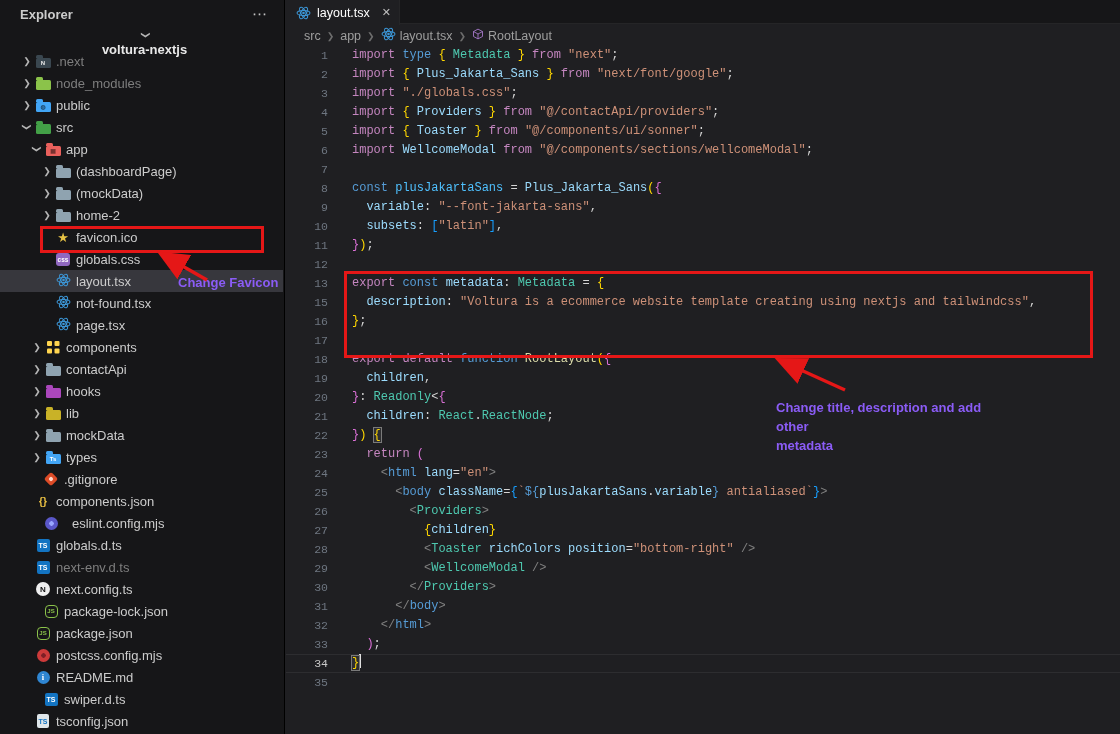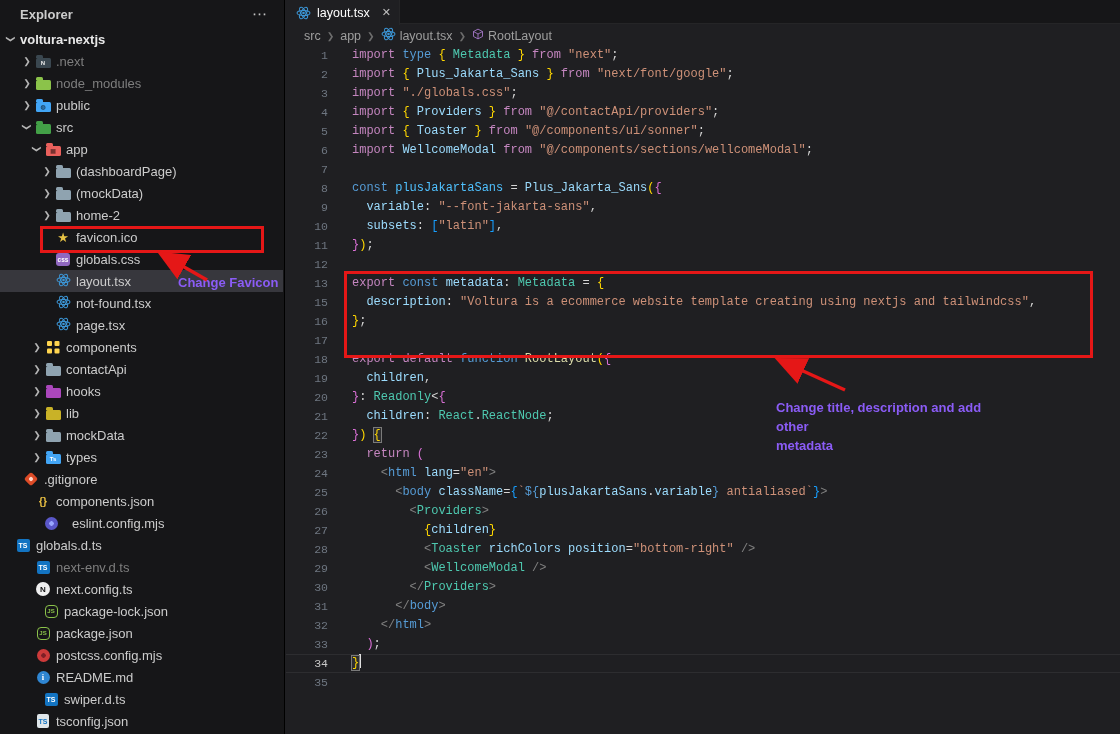--- a/index.html
+++ b/index.html
@@ -95,21 +95,21 @@
 <body>
 
 <div id="app">
 
   <div id="sidebar">
     <div id="sb-header">
       <span>Explorer</span>
       <span id="sb-dots">⋯</span>
     </div>
     <div id="tree">
-        <div class="row root" style="padding-left: 4px;">
+        <div class="row root" style="padding-left: 4px; flex-direction: column;">
           <span class="chev down">❯</span>
           <span class="lbl">voltura-nextjs</span>
         </div>
         <div class="row dim" style="padding-left: 20px;">
           <span class="chev">❯</span>
           <span class="ic">
             <span class="fld f-next">
               <span>N</span>
             </span>
           </span>
@@ -263,42 +263,42 @@
         </div>
         <div class="row" style="padding-left: 30px;">
           <span class="chev">❯</span>
           <span class="ic">
             <span class="fld f-types">
               <span>Ts</span>
             </span>
           </span>
           <span class="lbl">types</span>
         </div>
-        <div class="row" style="padding-left: 8px;">
+        <div class="row" style="padding-left: 28px;">
           <span class="chev"></span>
           <span class="ic">
             <span class="i-git"></span>
           </span>
           <span class="lbl">.gitignore</span>
         </div>
         <div class="row" style="padding-left: 20px;">
           <span class="chev"></span>
           <span class="ic">
             <span class="i-braces">{}</span>
           </span>
           <span class="lbl">components.json</span>
         </div>
         <div class="row" style="padding-left: 20px; gap: 8px;">
           <span class="chev"></span>
           <span class="ic">
             <span class="i-eslint"></span>
           </span>
           <span class="lbl">eslint.config.mjs</span>
         </div>
-        <div class="row" style="">
+        <div class="row" style="padding-left: 20px;">
           <span class="chev"></span>
           <span class="ic">
             <span class="i-ts">TS</span>
           </span>
           <span class="lbl">globals.d.ts</span>
         </div>
         <div class="row dim" style="padding-left: 20px;">
           <span class="chev"></span>
           <span class="ic">
             <span class="i-ts">TS</span>

